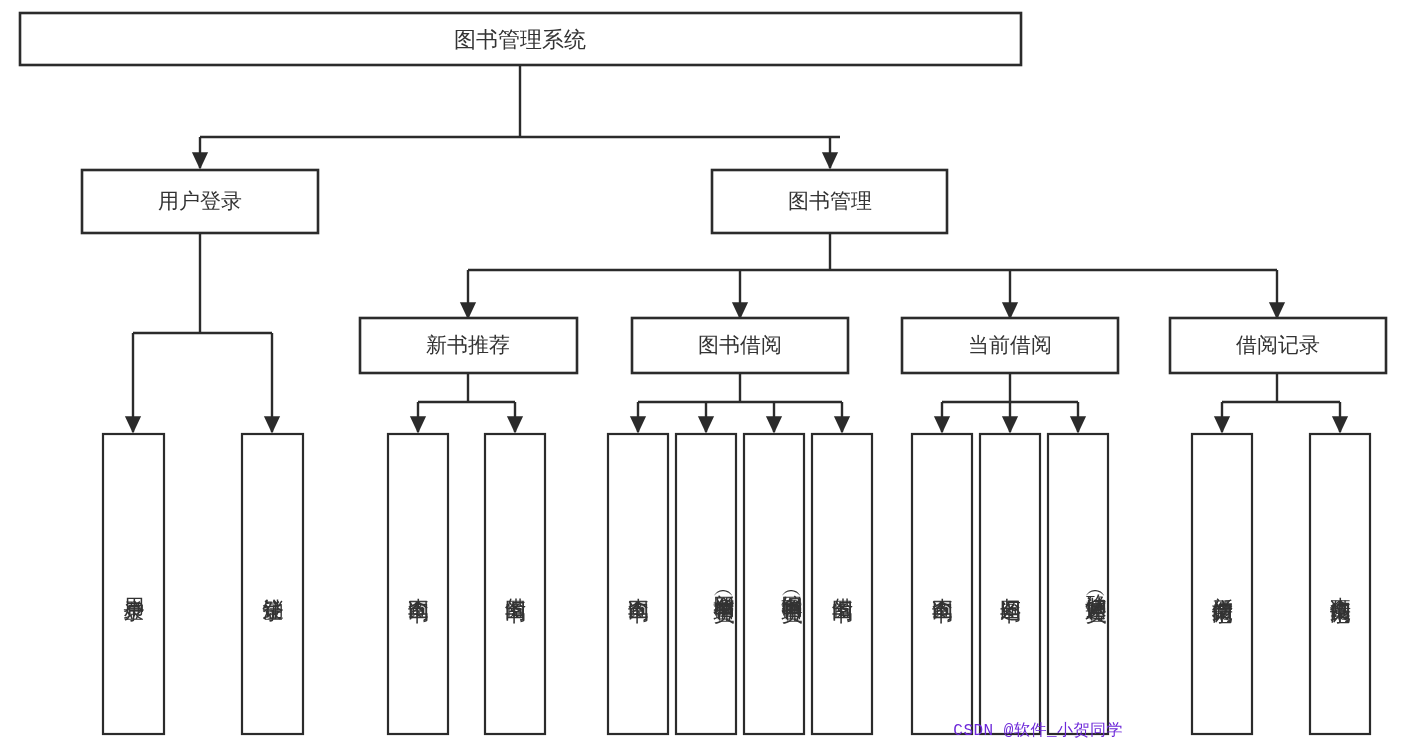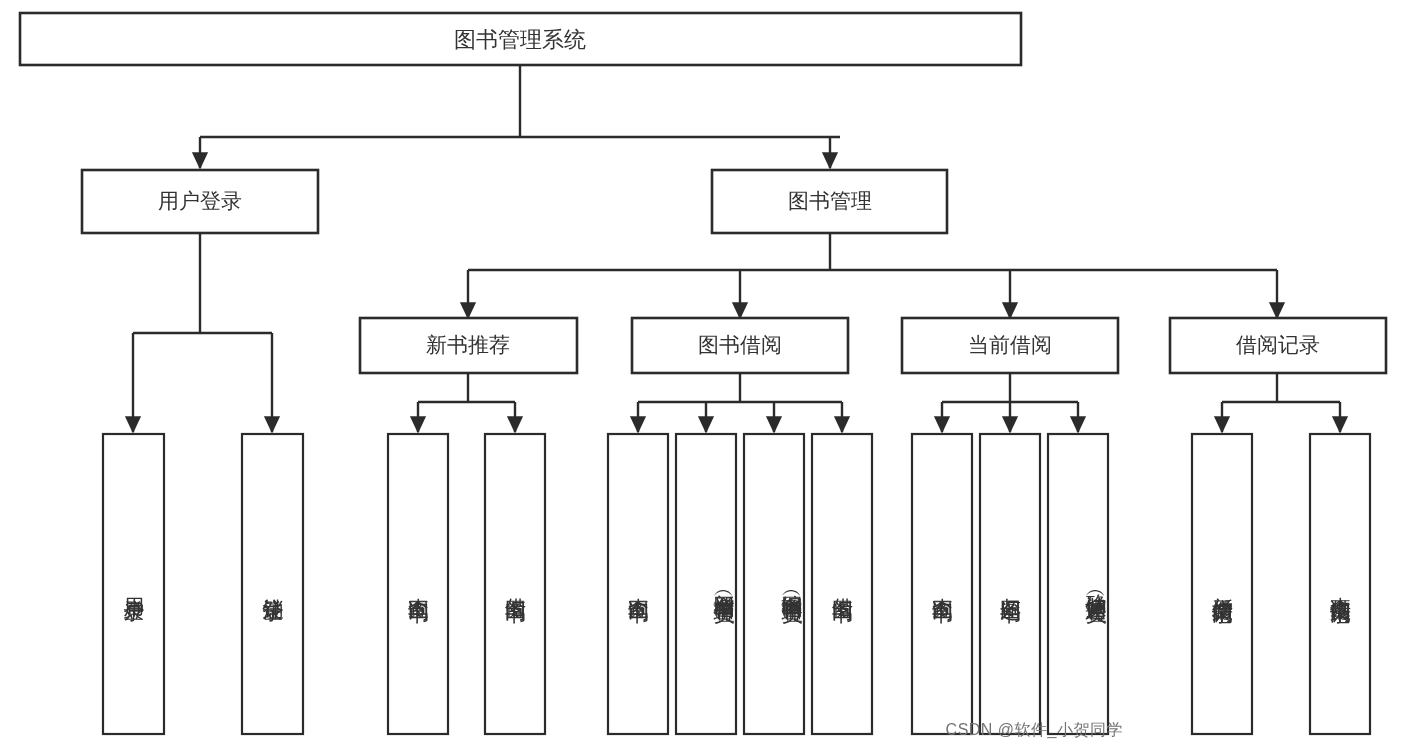--- a/index.html
+++ b/index.html
@@ -71,23 +71,23 @@
     line-height: 1.18;
     color: #333333;
     letter-spacing: 1.5px;
     white-space: nowrap;
     pointer-events: none;
   }
   #watermark {
     position: absolute;
     right: 8px;
     bottom: 6px;
-    font-family: Liberation Sans, sans-serif;
+    font-family: Liberation Mono, monospace;
     font-size: 16px;
-    color: #737373;
+    color: #6d28d9;
     letter-spacing: 0.5px;
     white-space: nowrap;
     text-align: right;
   }
 </style>
 </head>
 <body>
 
 <div id="diagram-root">
 

